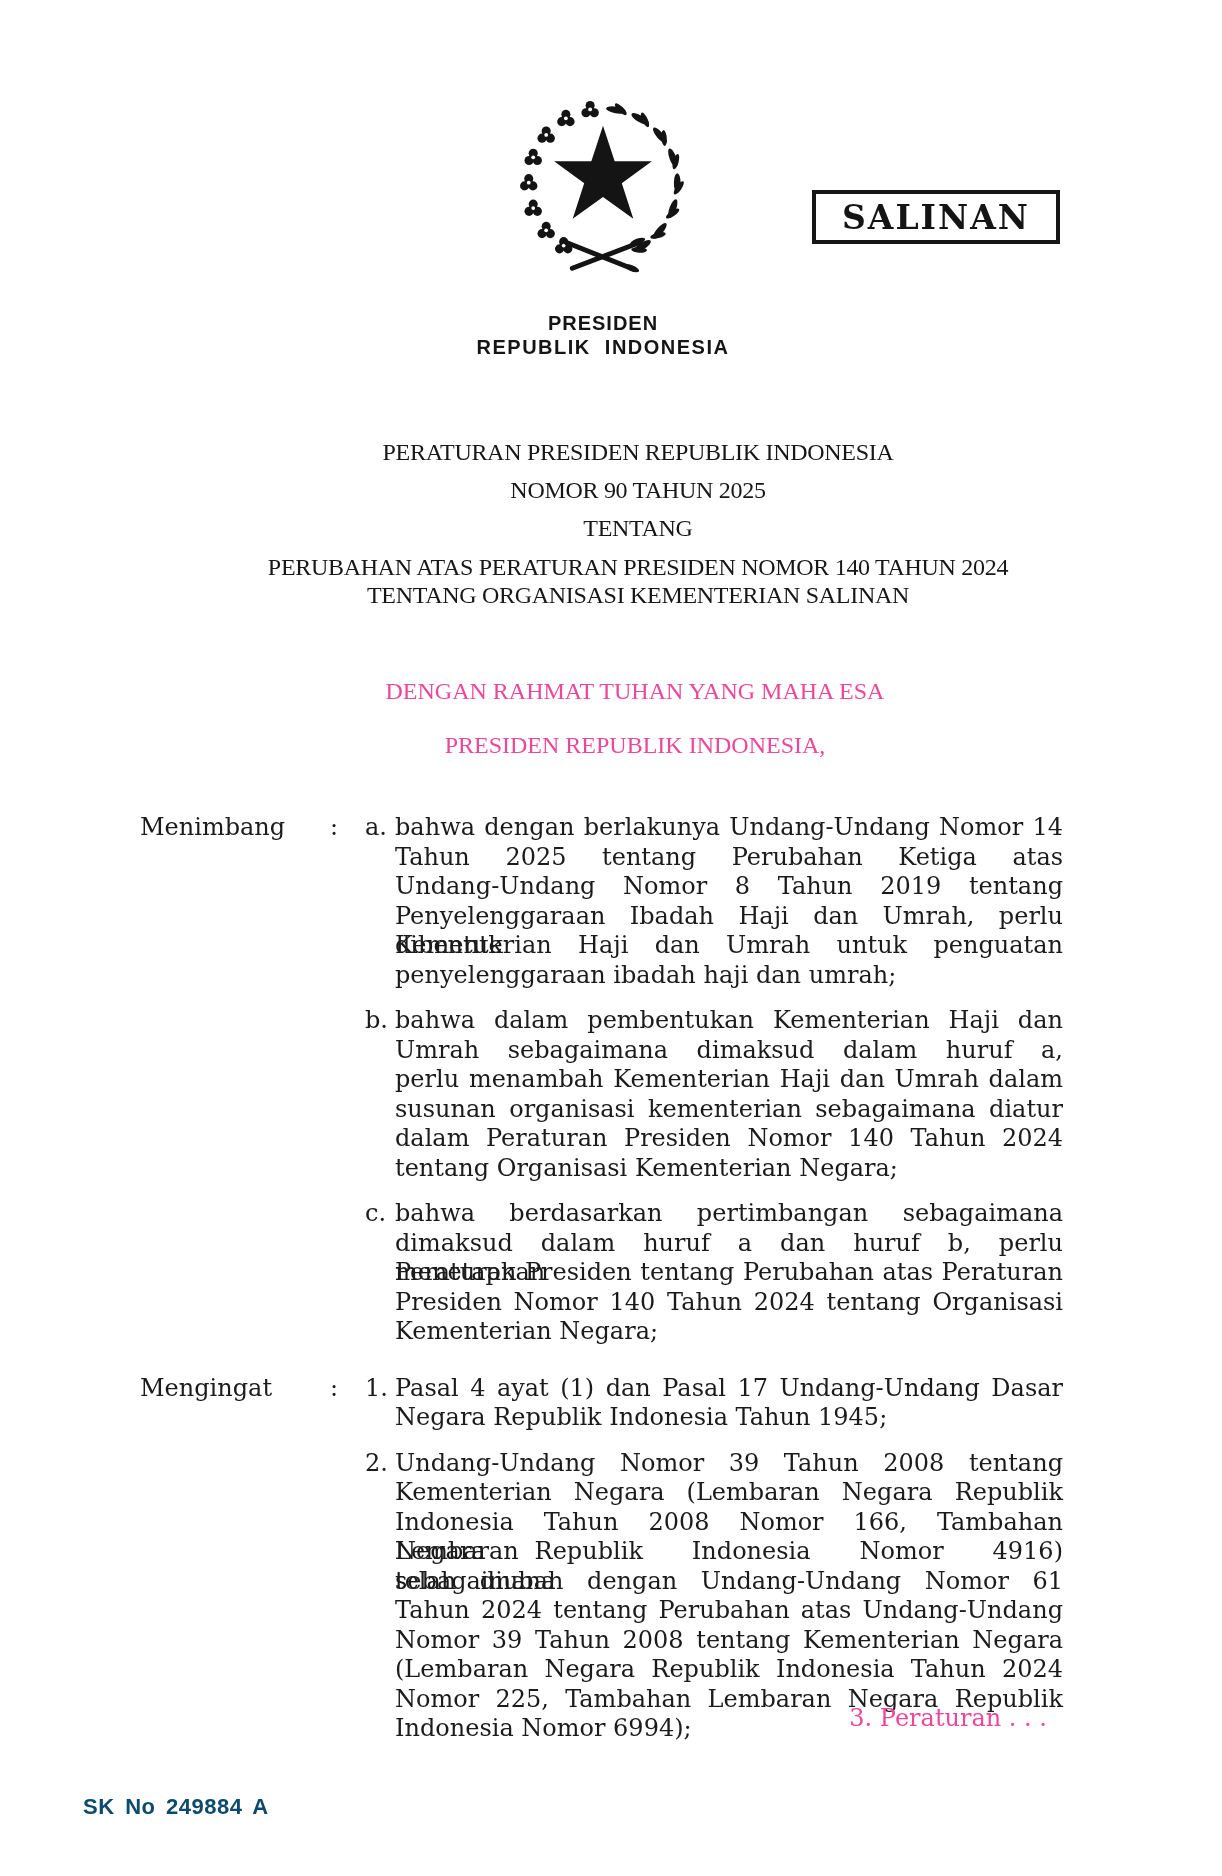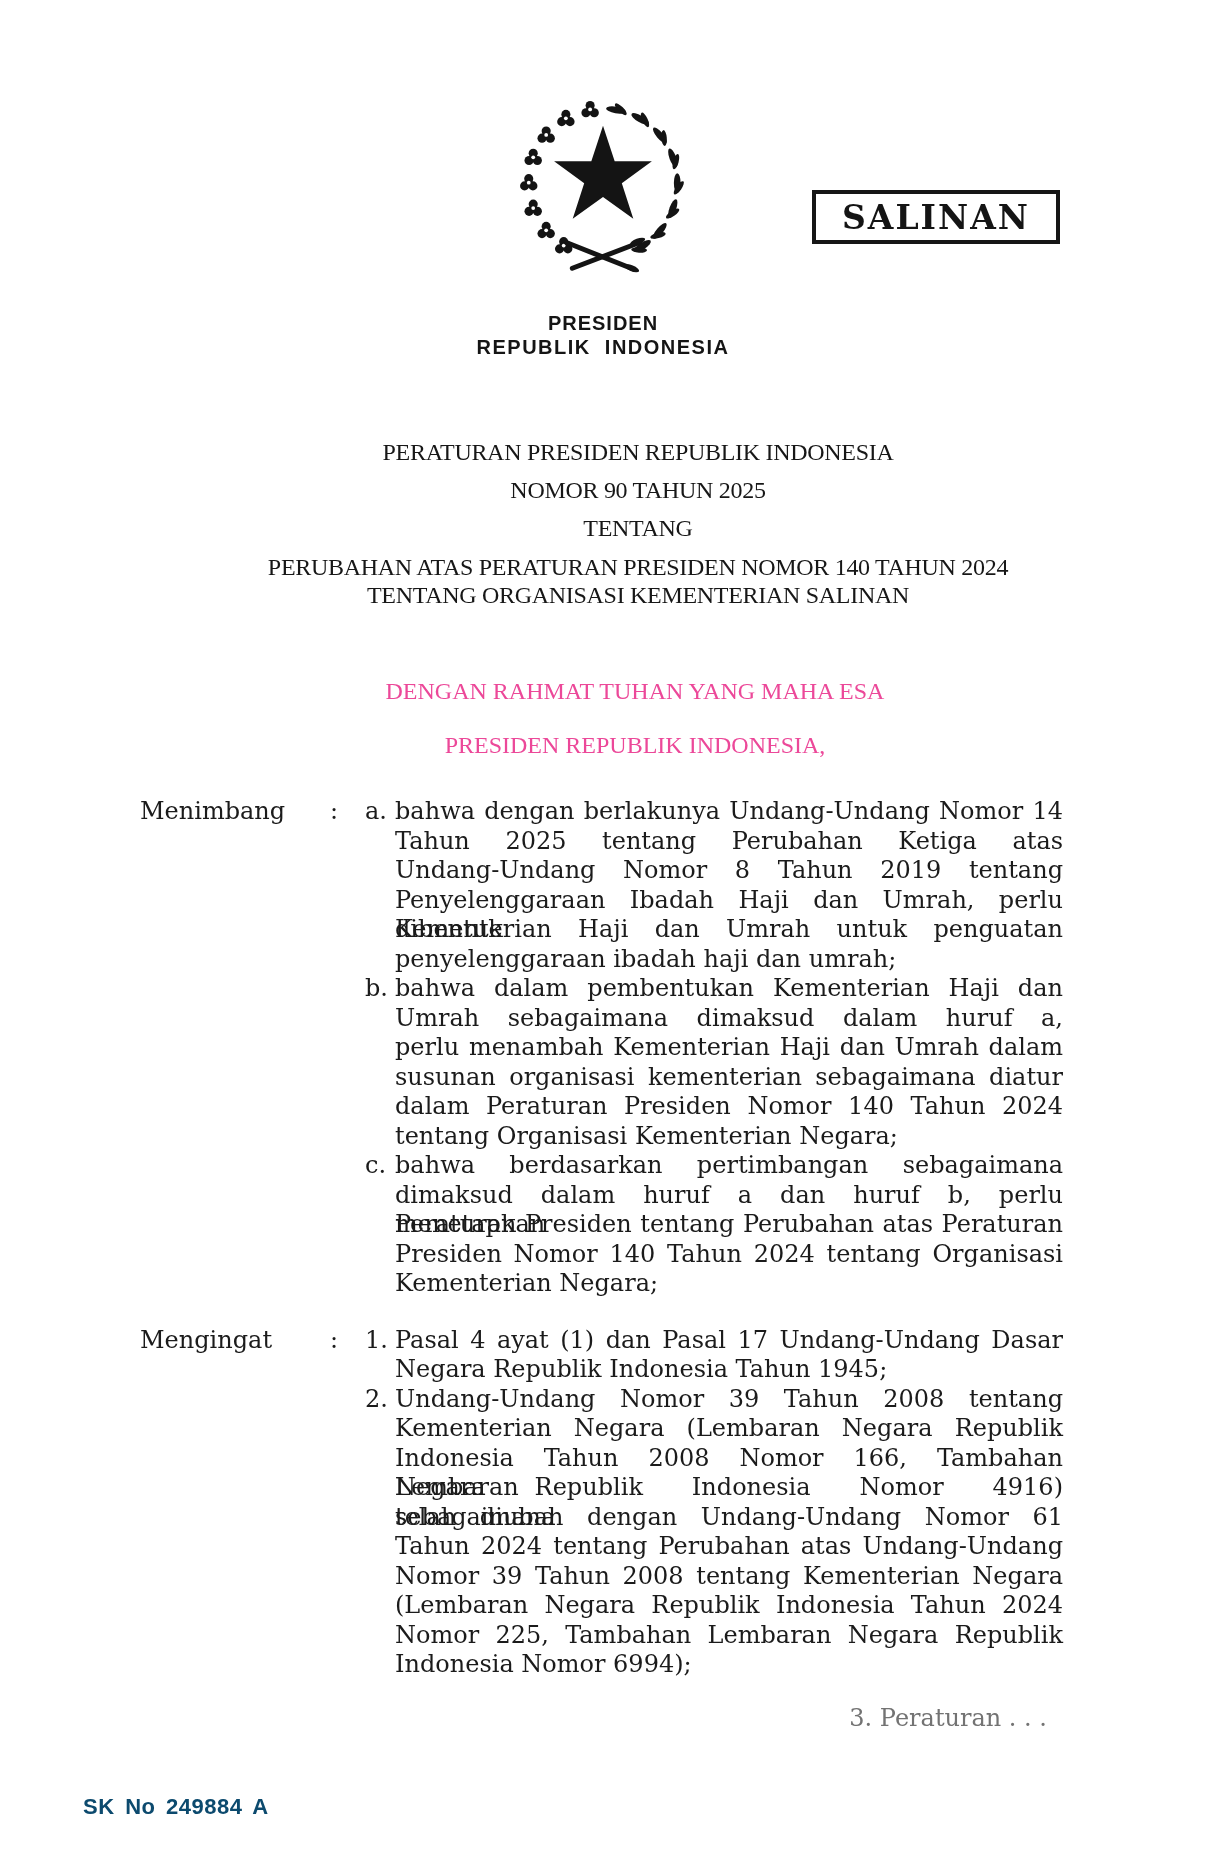--- a/index.html
+++ b/index.html
@@ -39,29 +39,29 @@
   .invocation, .authority {
     position:absolute; left:0; width:100%; text-align:center;
     font-family:"Liberation Serif", serif; font-size:24px; color:#ec4899;margin-left:24px;
   }
   .invocation { top:678px; }
   .authority  { top:732px; }
 
   
   .clauses { position:absolute; top:797px; left:140px; width:923px; font-size:24px; }
   .section + .section { margin-top:27px; }
-  .crow { display:grid; grid-template-columns:190px 35px 30px 1fr; }
+  .crow { display:grid; grid-template-columns:190px 35px 30px 1fr;margin-top:16px; }
   .c-label, .c-colon, .c-marker { line-height:29.5px; }
   .jline { line-height:29.5px; height:29.5px; text-align:justify; text-align-last:justify; }
   .jlast { text-align:left; text-align-last:auto; }
 
   
   .catchword {
     position:absolute; top:1704px; right:175px;
-    font-family:"DejaVu Serif", serif; font-size:24px; color:#737373;
+    font-family:"DejaVu Serif", serif; font-size:24px; color:#ec4899;
   }
   .doc-code {
     position:absolute; top:1794px; left:83px;
     font-family:"Liberation Sans", sans-serif; font-weight:700;
     font-size:22px; letter-spacing:0.5px; word-spacing:4px; color:#0c4a6e;
   }
 </style>
 </head>
 <body>
 

